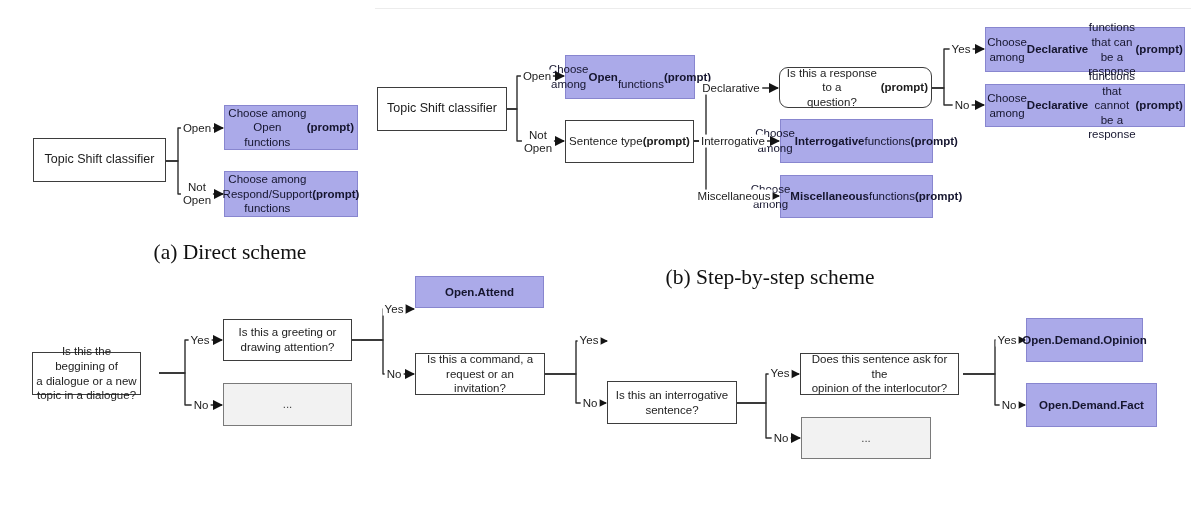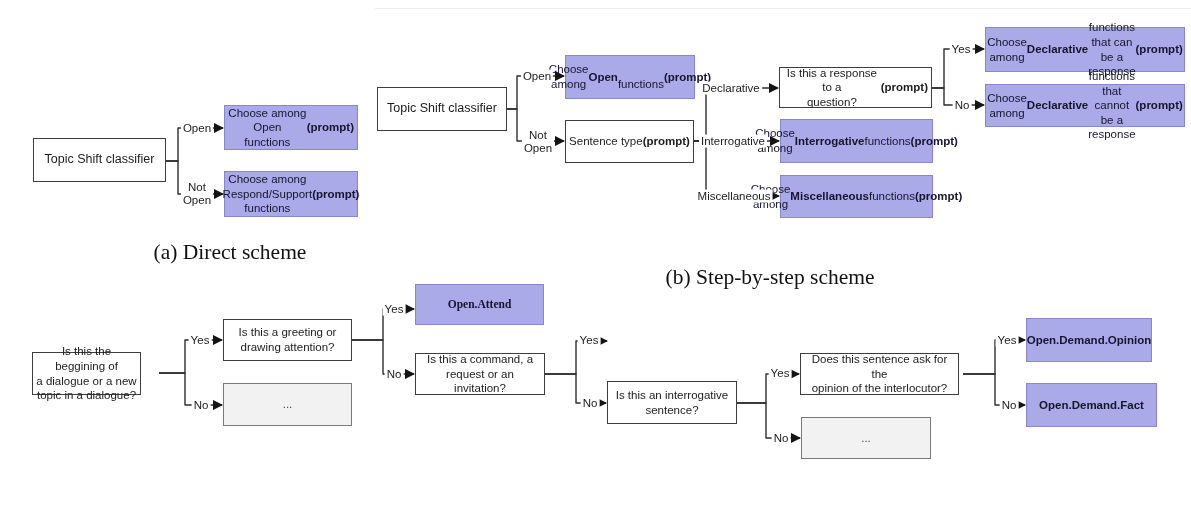--- a/index.html
+++ b/index.html
@@ -71,21 +71,21 @@
 Respond/Support
 functions <b>(prompt)</b></div>
   <span class="edge-label" style="left:197px;top:128px;">Open</span>
   <span class="edge-label" style="left:197px;top:194px;">Not
 Open</span>
 
   <div class="node white root" style="left:377px;top:87px;width:130px;height:44px;">Topic Shift classifier</div>
   <div class="node purple" style="left:565px;top:55px;width:130px;height:44px;">Choose among <b>Open</b>
 functions <b>(prompt)</b></div>
   <div class="node white" style="left:565px;top:120px;width:129px;height:43px;">Sentence type <b>(prompt)</b></div>
-  <div class="node white" style="left:779px;top:67px;width:153px;height:41px;">Is this a response to a
+  <div class="node white" style="left:779px;top:67px;width:153px;height:41px;border-radius:9px;">Is this a response to a
 question? <b>(prompt)</b></div>
   <div class="node purple" style="left:780px;top:119px;width:153px;height:44px;">Choose among
 <b>Interrogative</b> functions
 <b>(prompt)</b></div>
   <div class="node purple" style="left:780px;top:175px;width:153px;height:43px;">Choose among
 <b>Miscellaneous</b> functions
 <b>(prompt)</b></div>
   <div class="node purple" style="left:985px;top:27px;width:200px;height:45px;">Choose among
 <b>Declarative</b> functions that can be a
 response <b>(prompt)</b></div>
@@ -103,29 +103,29 @@
 
   <div class="caption" style="left:95px;top:240px;width:270px;">(a) Direct scheme</div>
   <div class="caption" style="left:610px;top:240px;width:320px;margin-top:25px;">(b) Step-by-step scheme</div>
 
   <div class="node white" style="left:32px;top:352px;width:109px;height:43px;">Is this the beggining of
 a dialogue or a new
 topic in a dialogue?</div>
   <div class="node white" style="left:223px;top:319px;width:129px;height:42px;">Is this a greeting or
 drawing attention?</div>
   <div class="node gray" style="left:223px;top:383px;width:129px;height:43px;">...</div>
-  <div class="node purple" style="left:415px;top:284px;width:129px;height:41px;font-family:Liberation Serif, serif;"><b>Open.Attend</b></div>
+  <div class="node purple" style="left:415px;top:276px;width:129px;height:32px;"><b>Open.Attend</b></div>
   <div class="node white" style="left:415px;top:353px;width:130px;height:42px;">Is this a command, a
 request or an invitation?</div>
   <div class="node white" style="left:607px;top:381px;width:130px;height:43px;">Is this an interrogative
 sentence?</div>
   <div class="node white" style="left:800px;top:353px;width:159px;height:42px;">Does this sentence ask for the
 opinion of the interlocutor?</div>
   <div class="node gray" style="left:801px;top:417px;width:130px;height:42px;">...</div>
-  <div class="node purple" style="left:1026px;top:318px;width:126px;height:44px;"><b>Open.Demand.Opinion</b></div>
+  <div class="node purple" style="left:1026px;top:318px;width:117px;height:44px;"><b>Open.Demand.Opinion</b></div>
   <div class="node purple" style="left:1026px;top:383px;width:131px;height:44px;"><b>Open.Demand.Fact</b></div>
   <span class="edge-label" style="left:200px;top:340px;">Yes</span>
   <span class="edge-label" style="left:201px;top:405px;">No</span>
   <span class="edge-label" style="left:394px;top:309px;">Yes</span>
   <span class="edge-label" style="left:394px;top:374px;">No</span>
   <span class="edge-label" style="left:589px;top:340px;">Yes</span>
   <span class="edge-label" style="left:590px;top:403px;">No</span>
   <span class="edge-label" style="left:780px;top:373px;">Yes</span>
   <span class="edge-label" style="left:781px;top:438px;">No</span>
   <span class="edge-label" style="left:1007px;top:340px;">Yes</span>

